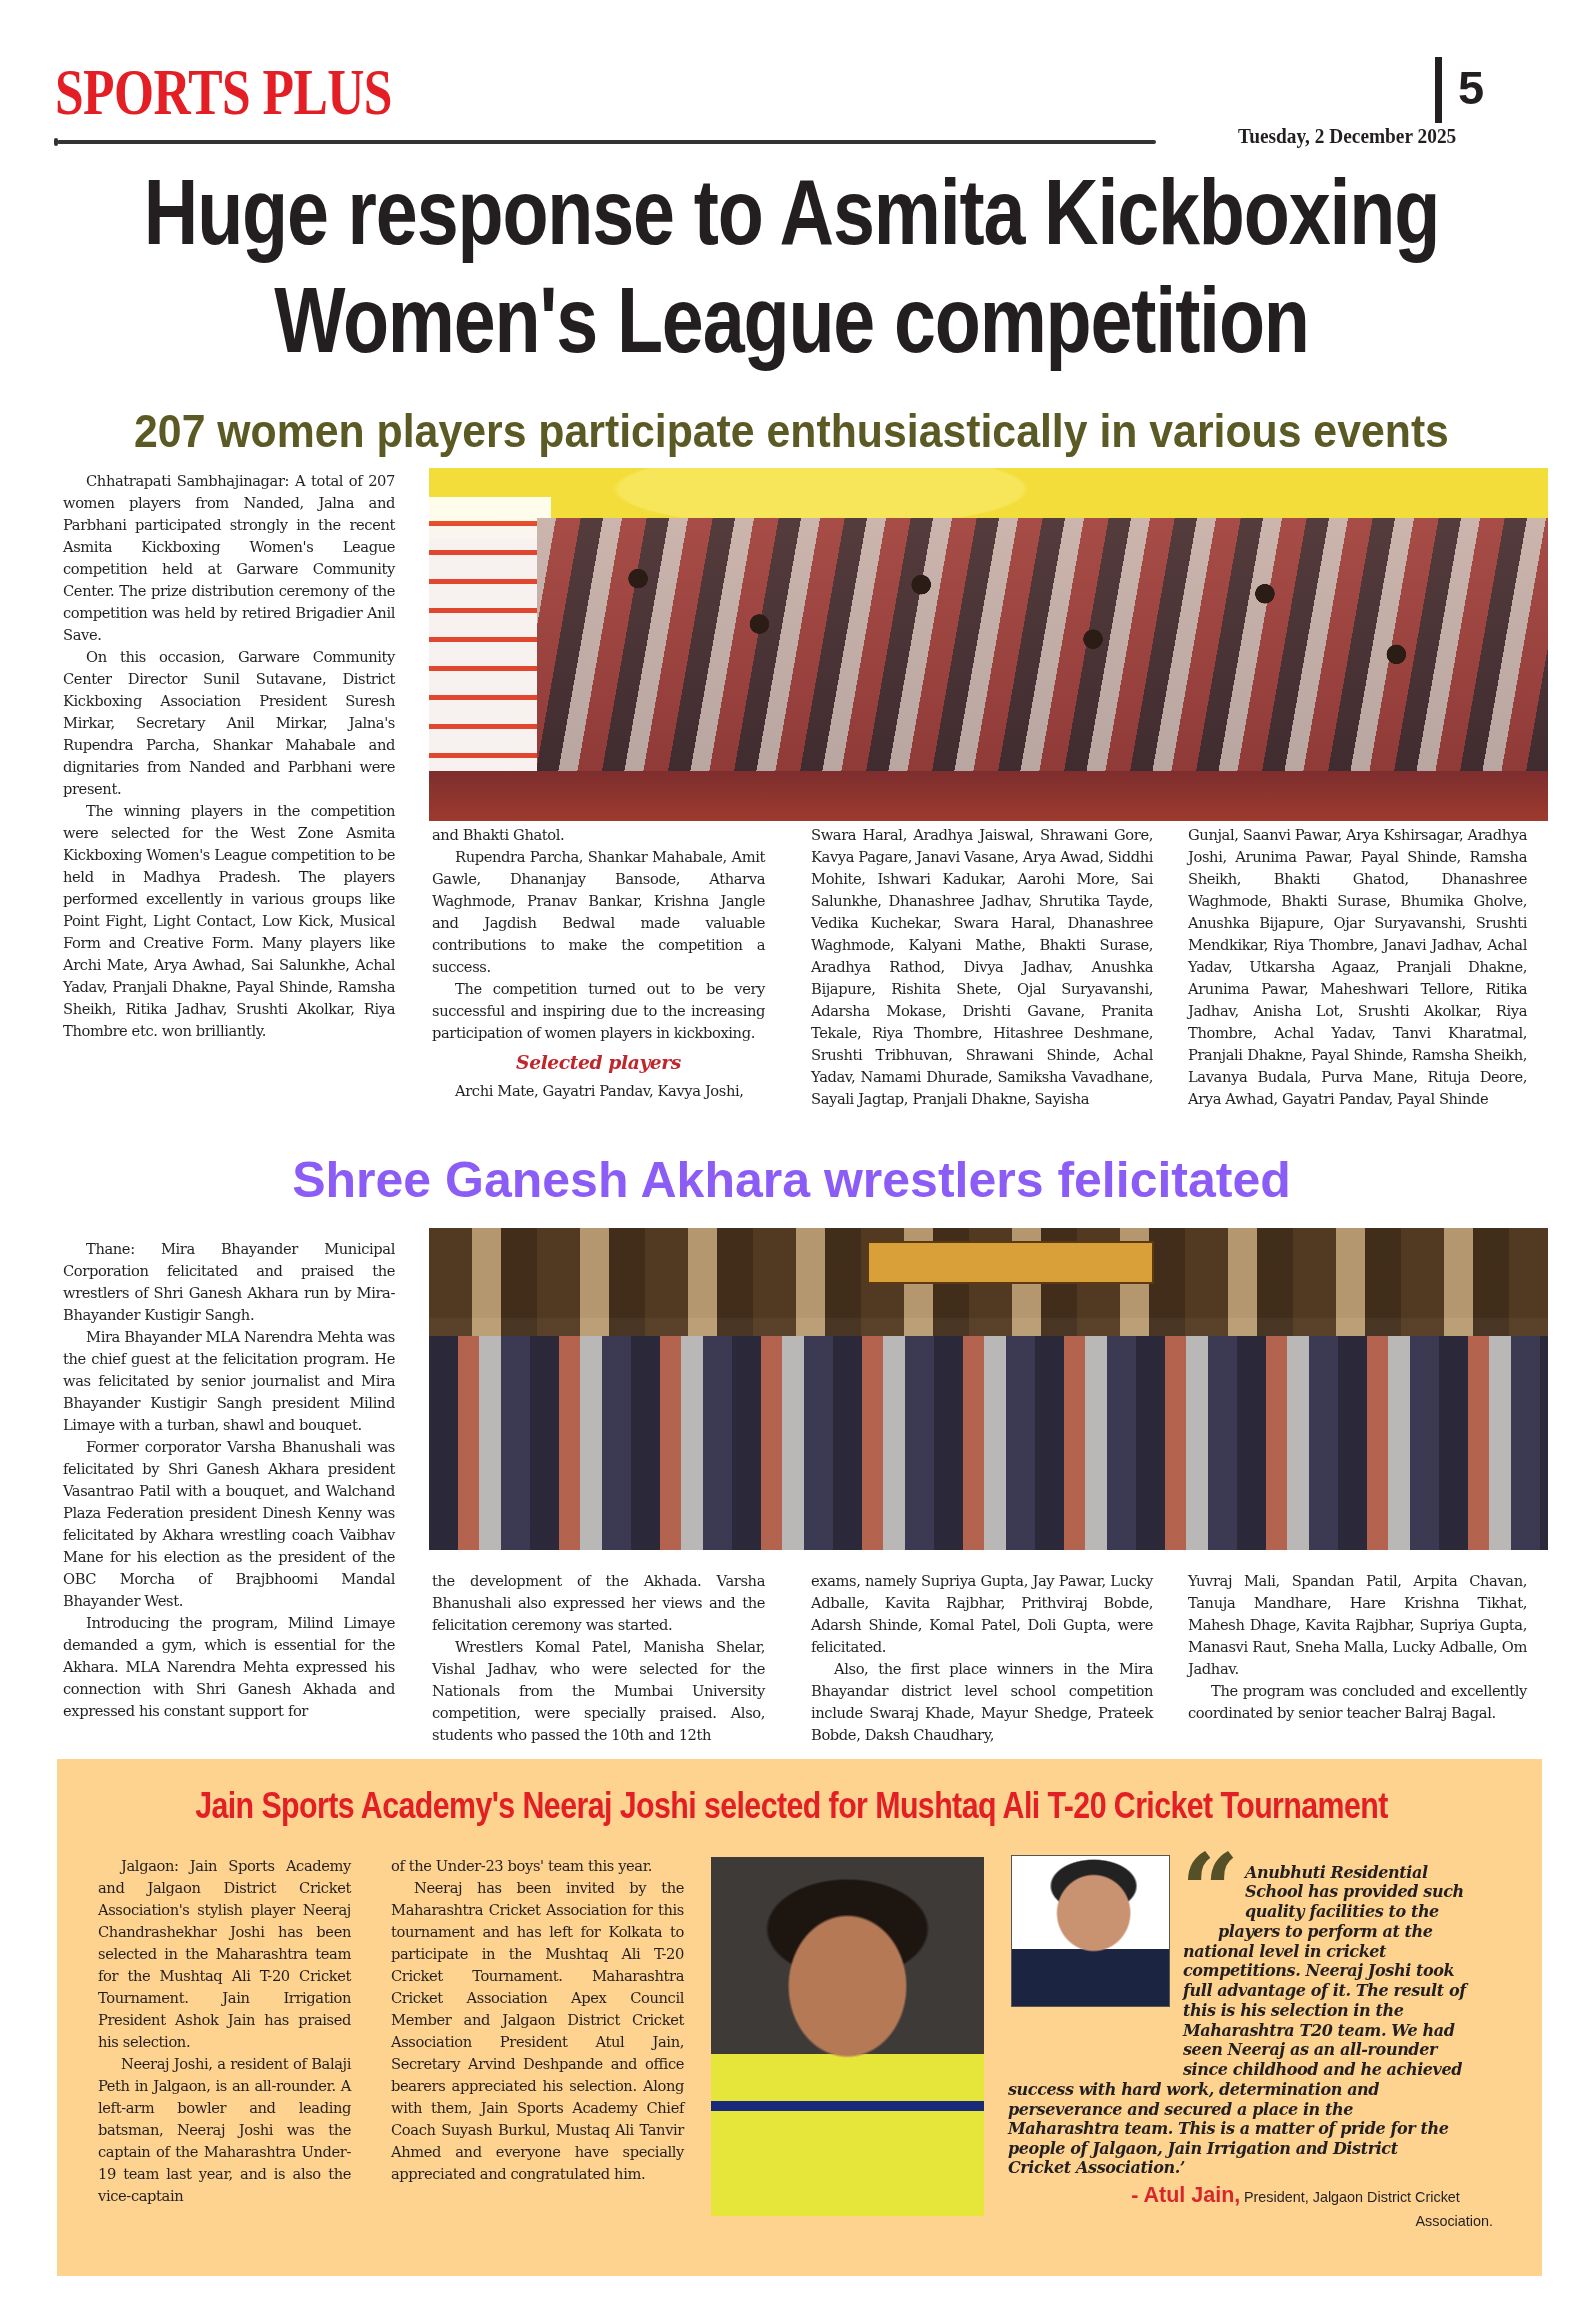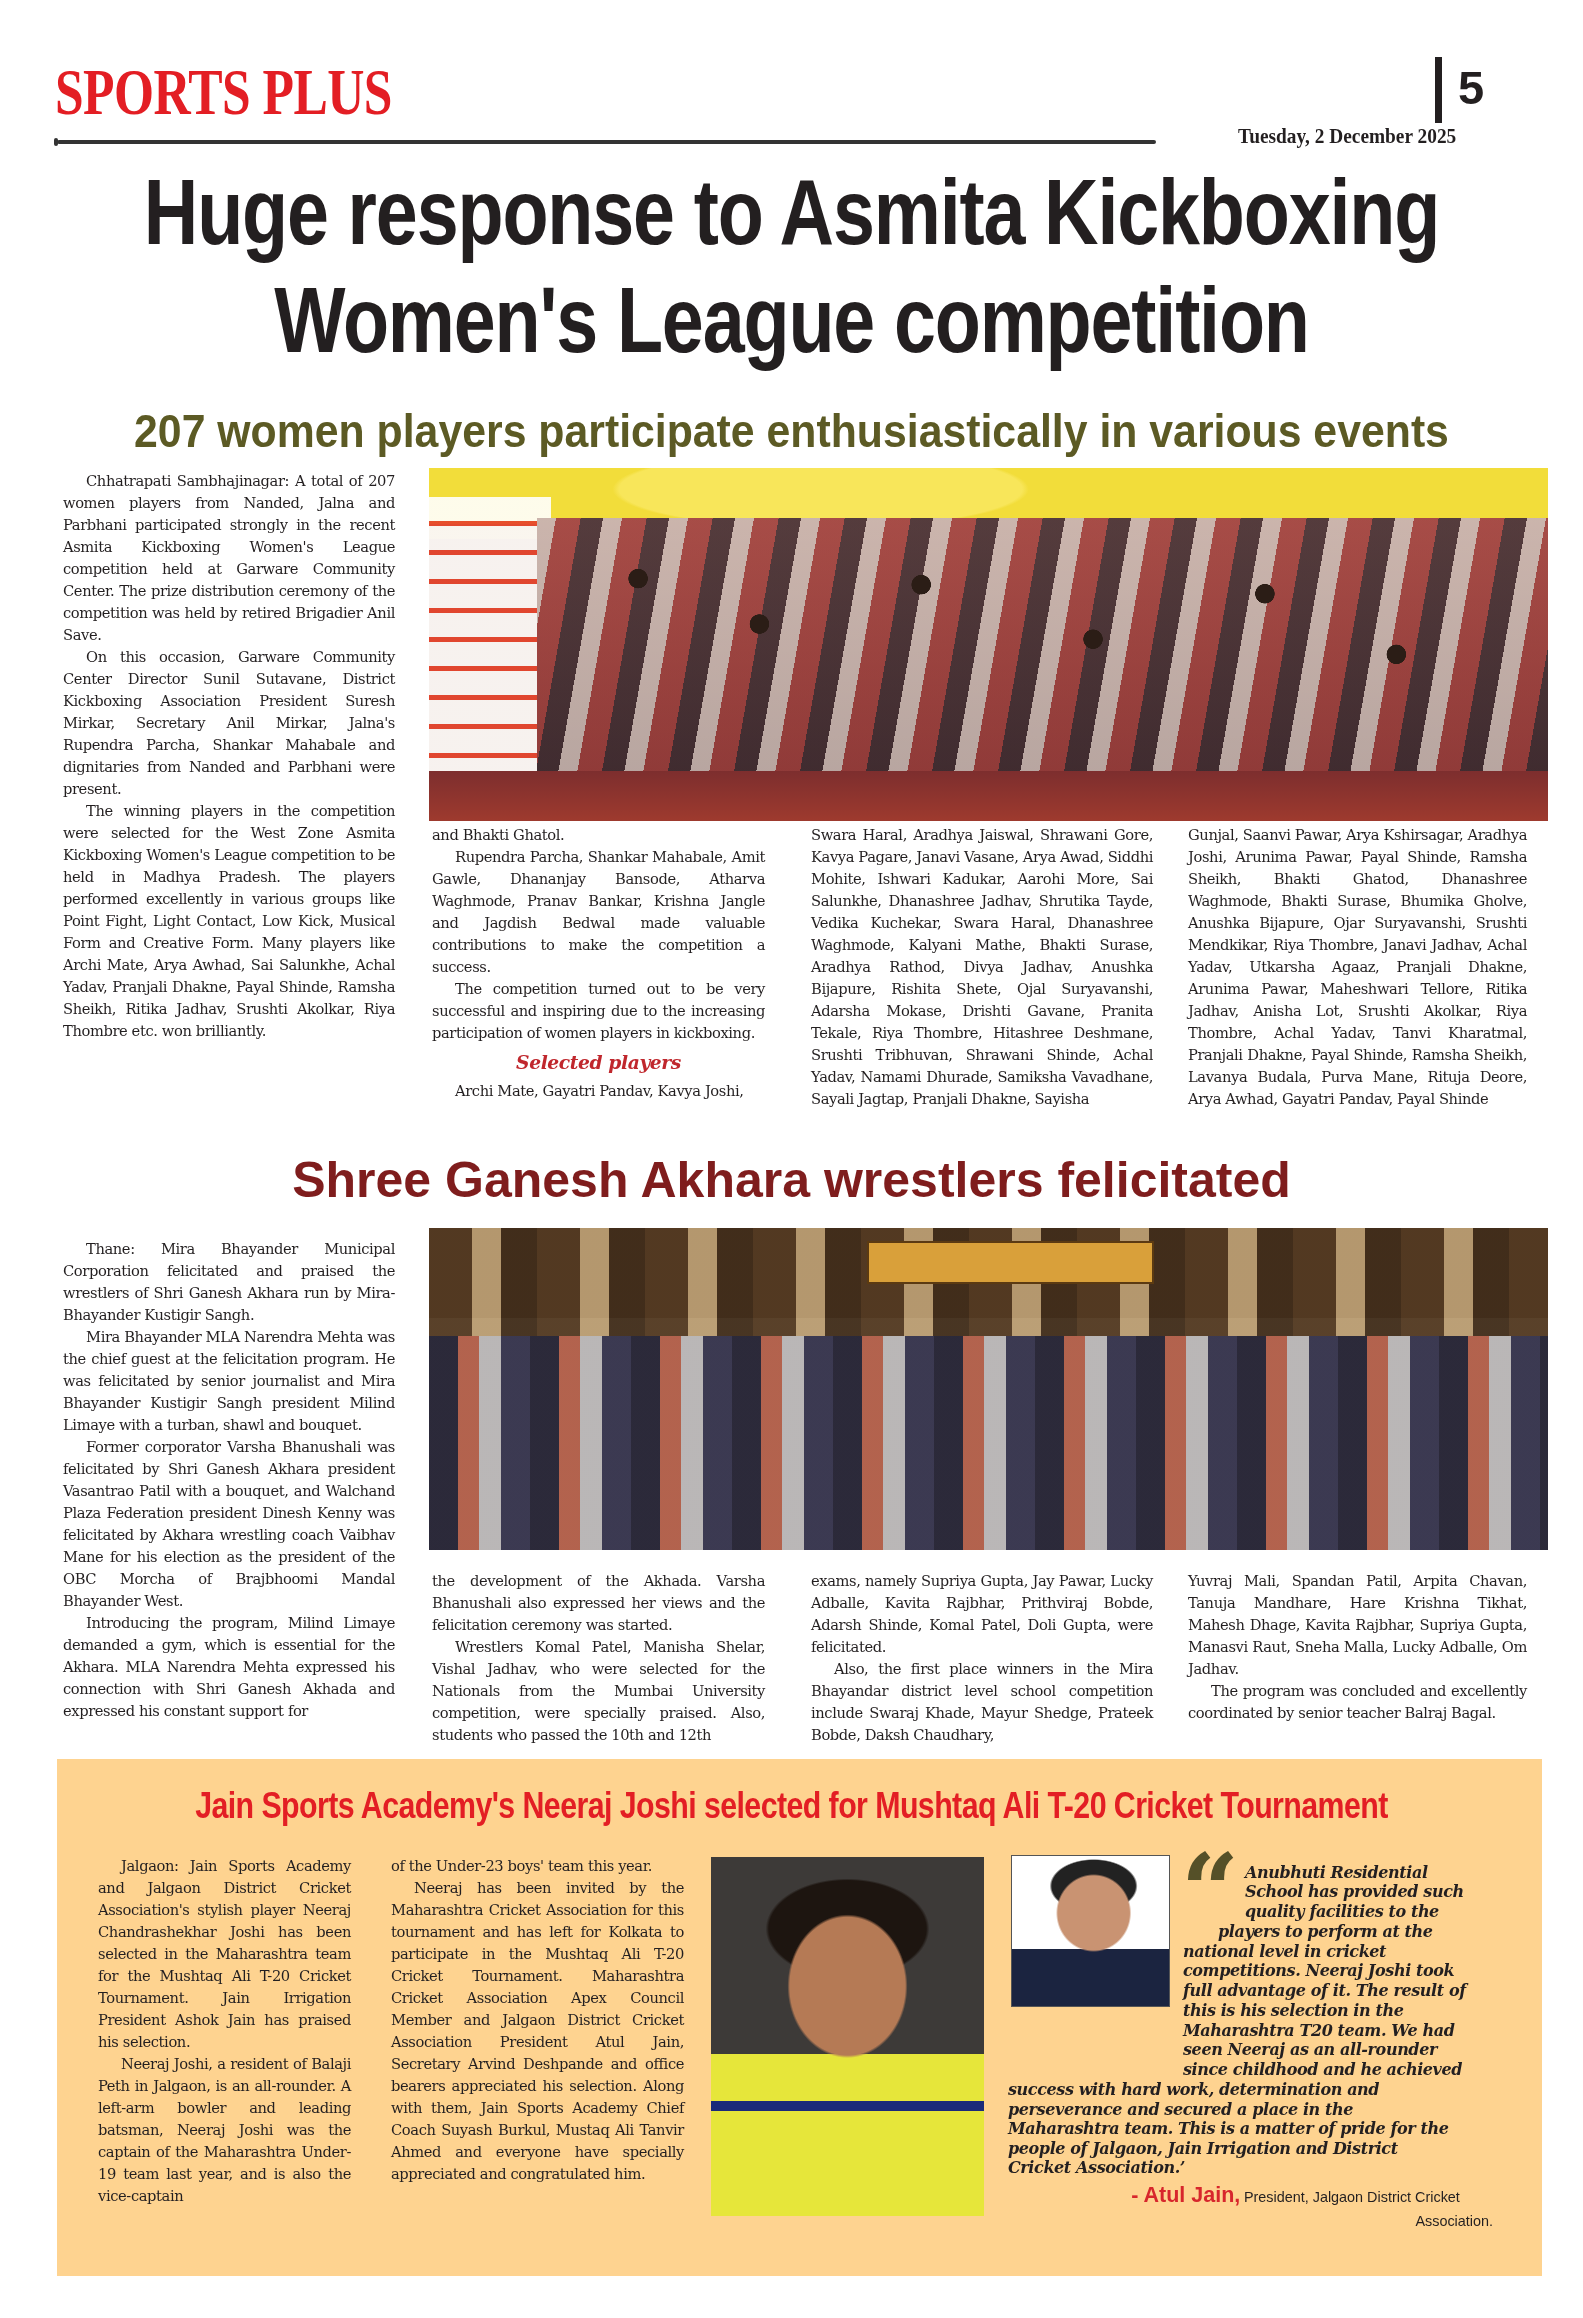--- a/index.html
+++ b/index.html
@@ -10,21 +10,21 @@
   .masthead-section { position: absolute; left: 55px; top: 59px; font-family: "Liberation Serif", serif; font-weight: bold; color: #e31e24; font-size: 66px; line-height: 66px; transform: scaleX(0.78); transform-origin: left top; letter-spacing: -0.7px; }
   .masthead-rule { position: absolute; left: 57px; top: 140px; width: 1099px; height: 4.3px; background: #333; border-radius: 2.2px; }
   .masthead-rule::before { content: ""; position: absolute; left: -2.9px; top: -2.2px; width: 4.3px; height: 8.6px; background: #333; border-radius: 2.2px; }
   .page-bar { position: absolute; left: 1435px; top: 57px; width: 6.5px; height: 66px; background: #231f20; }
   .page-number { position: absolute; left: 1458px; top: 63px; font-family: "Liberation Sans", sans-serif; font-weight: bold; font-size: 47px; line-height: 50px; color: #231f20; }
   .page-date { position: absolute; left: 1238px; top: 124px; font-family: "Liberation Serif", serif; font-weight: bold; font-size: 21.5px; line-height: 24.4px; transform: scaleX(0.9); transform-origin: left top; white-space: nowrap; }
 
   
   .hl-main { position: absolute; left: 0; top: 158px; width: 1583px; text-align: center; font-family: "Liberation Sans", sans-serif; font-weight: bold; font-size: 92px; line-height: 108px; color: #231f20; transform: scaleX(0.82); transform-origin: center top; letter-spacing: -1.4px; }
   .hl-sub { position: absolute; left: 0; top: 405px; width: 1583px; text-align: center; font-family: "Liberation Sans", sans-serif; font-weight: bold; font-size: 46px; line-height: 52px; color: #5c5a24; transform: scaleX(0.93); transform-origin: center top; }
-  .hl-second { position: absolute; left: 0; top: 1152px; width: 1583px; text-align: center; font-family: "Liberation Sans", sans-serif; font-weight: bold; font-size: 50px; line-height: 57px; color: #7f1d1d; }
+  .hl-second { position: absolute; left: 0; top: 1152px; width: 1583px; text-align: center; font-family: "Liberation Sans", sans-serif; font-weight: bold; font-size: 50px; line-height: 57px; color: #8b5cf6; }
 
   
   .col { position: absolute; font-family: "DejaVu Serif", serif; font-size: 14.7px; line-height: 22px; text-align: justify; color: #231f20; letter-spacing: -0.4px; }
   .col p { text-indent: 23px; }
   .col p.noindent { text-indent: 0; }
   .subhead-selected { font-family: "DejaVu Serif", serif; font-style: italic; font-weight: bold; color: #c0272d; text-align: center; font-size: 18.7px; line-height: 36px; text-indent: 0 !important; letter-spacing: -0.4px; }
 
   
   .photo { position: absolute; overflow: hidden; }
   .photo-kick { left: 429px; top: 468px; width: 1119px; height: 353px;

